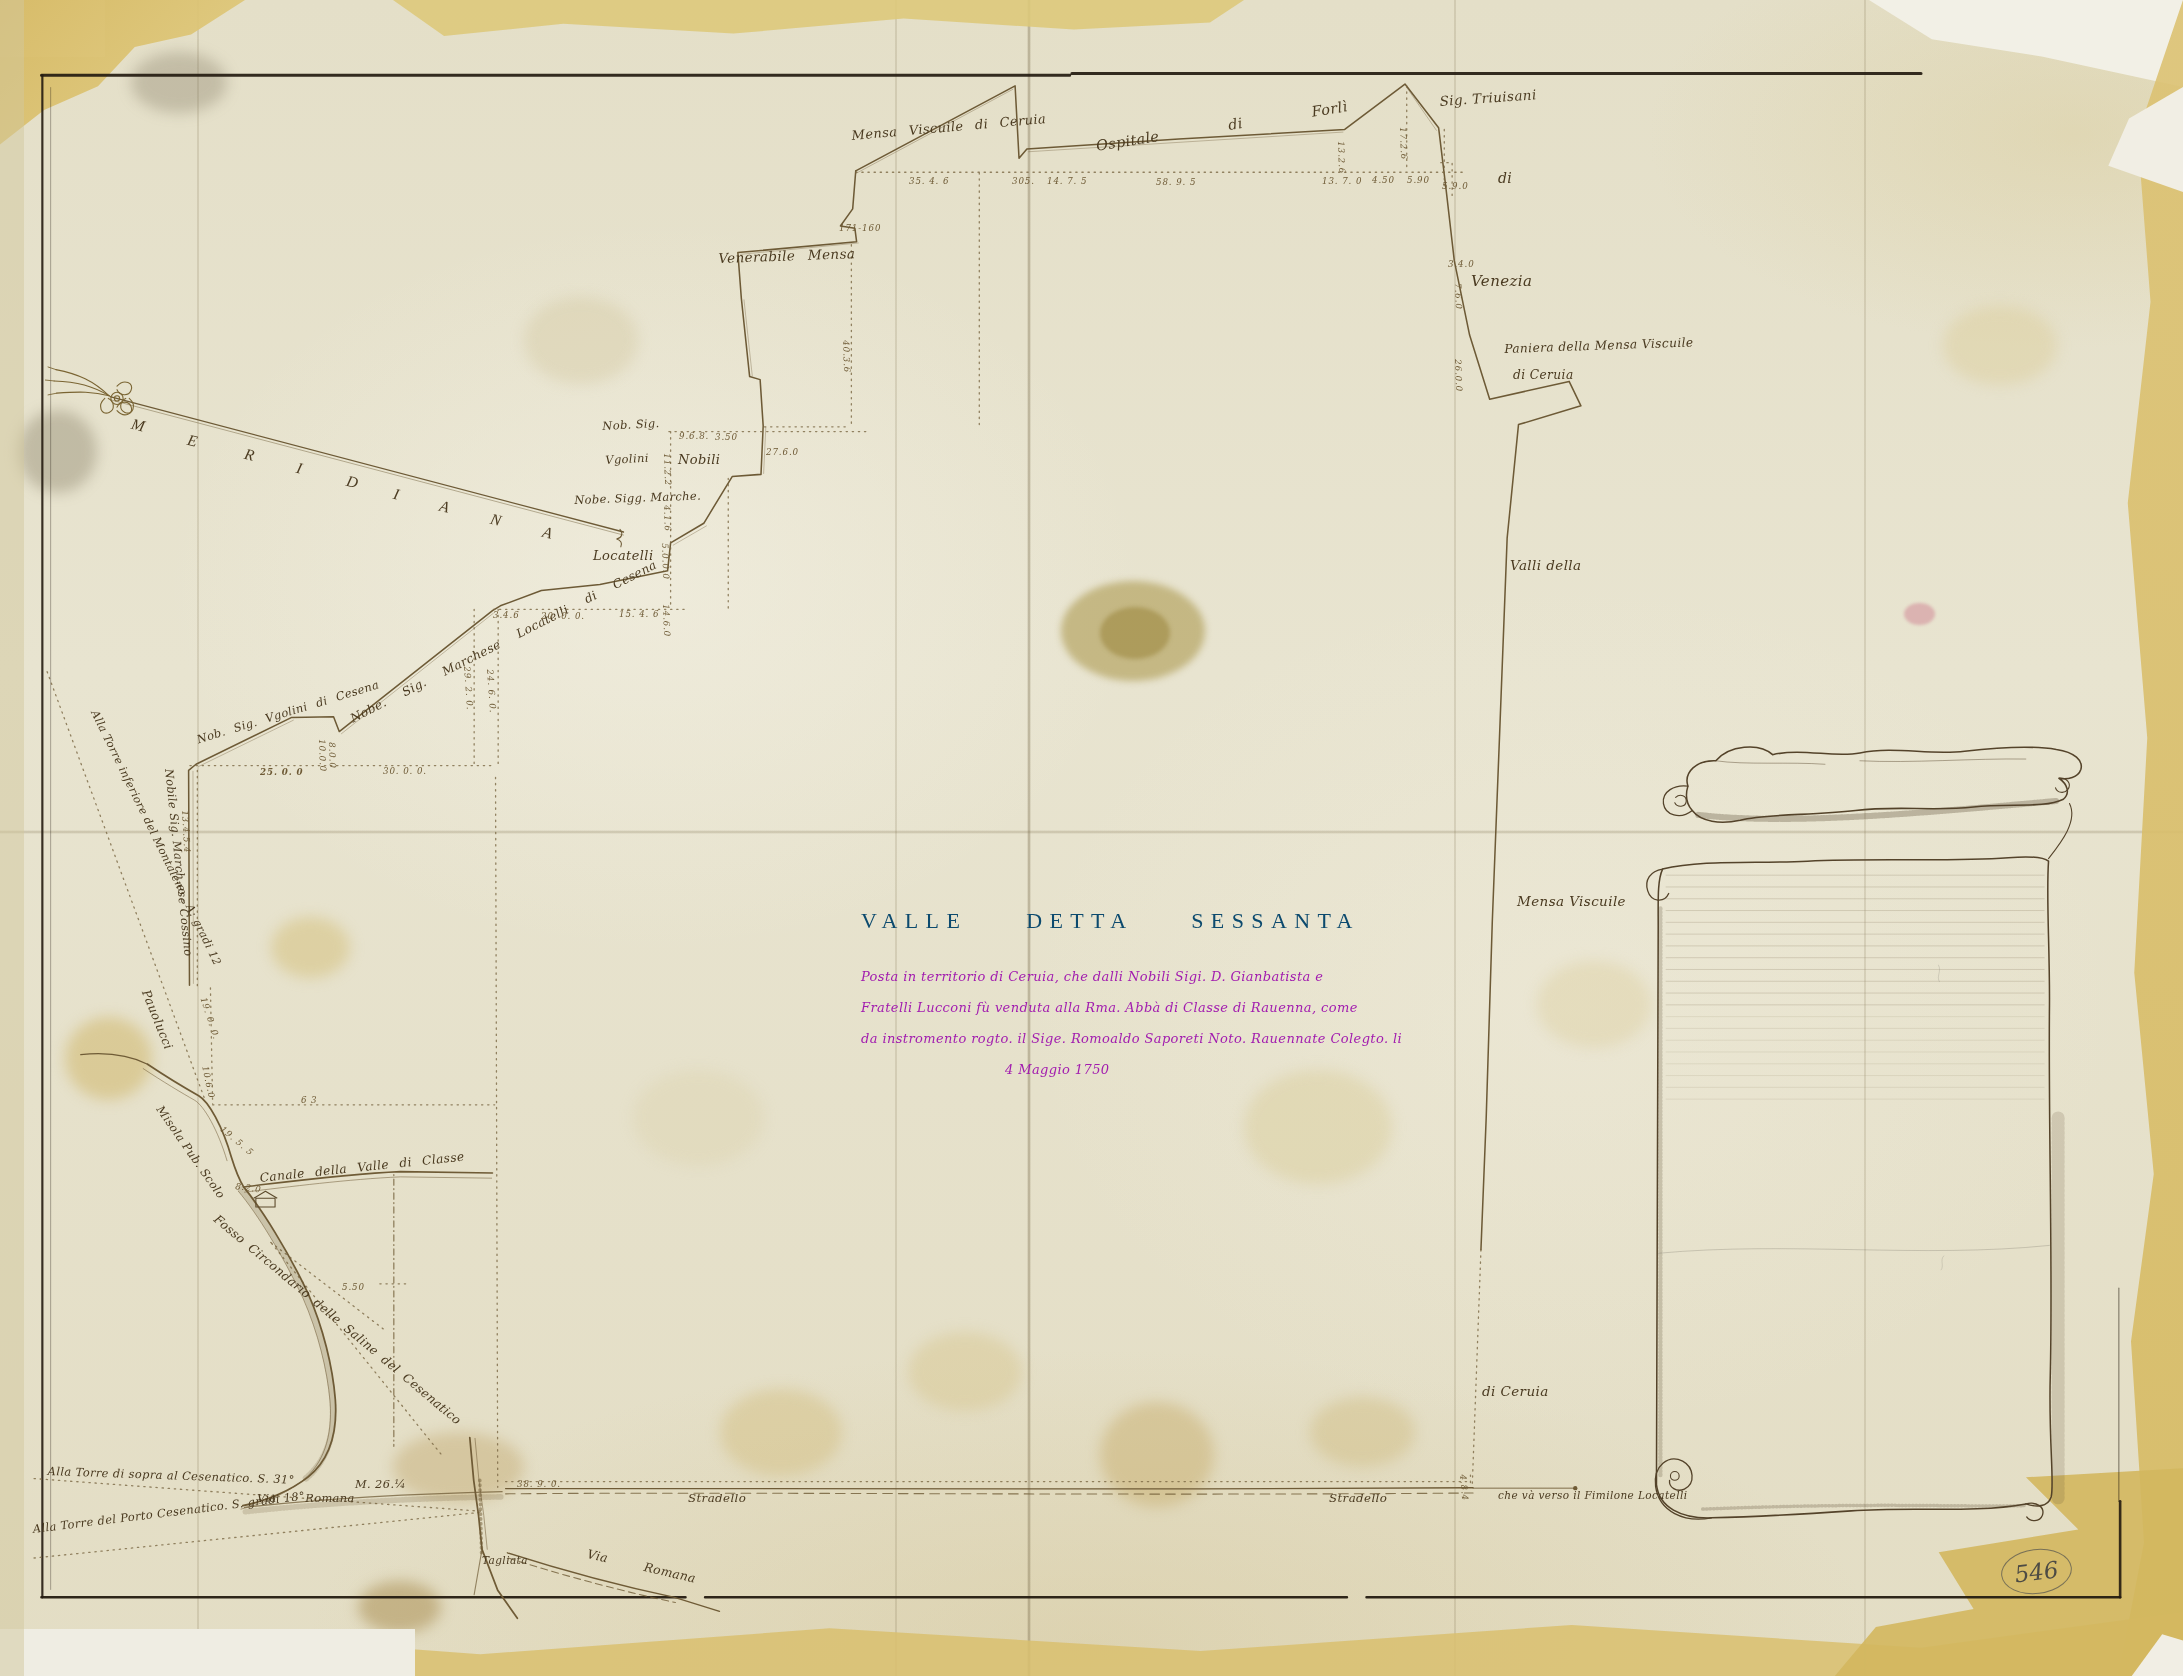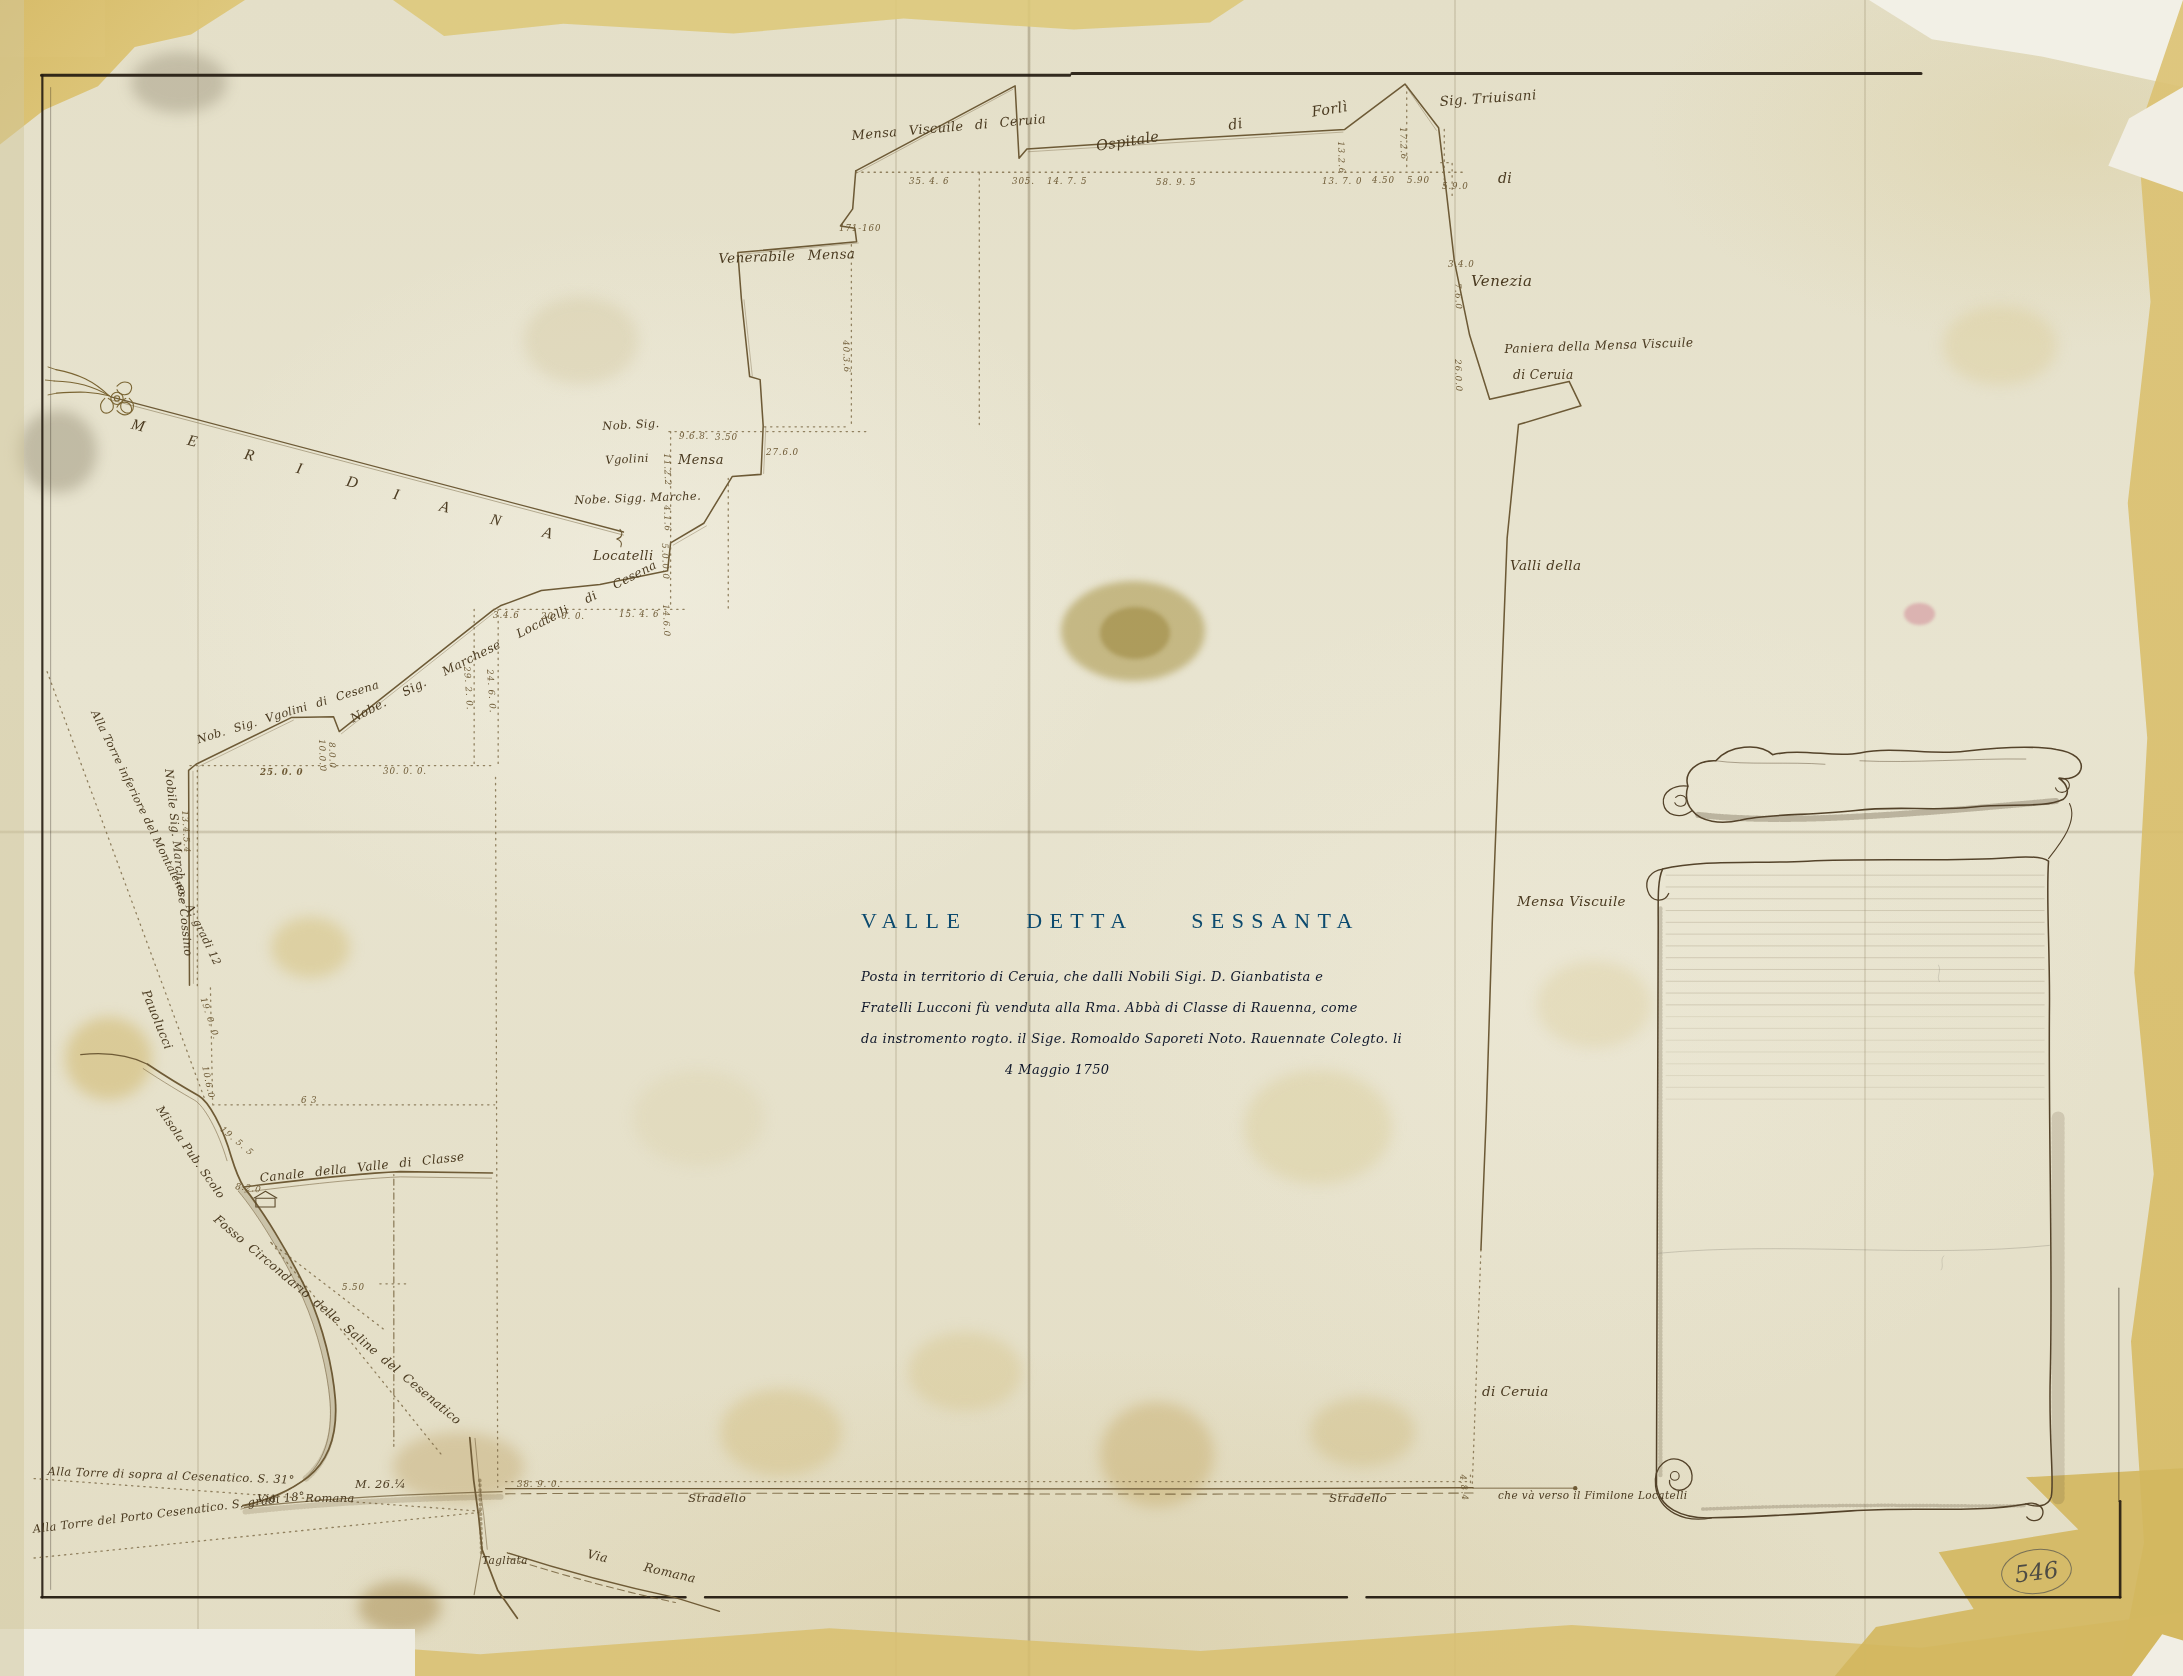--- a/index.html
+++ b/index.html
@@ -18,21 +18,21 @@
   .st{position:absolute;border-radius:50%;filter:blur(7px);}
   .crease-v{position:absolute;top:0;bottom:0;background:linear-gradient(90deg,transparent,rgba(120,105,70,.35),transparent);}
   .crease-h{position:absolute;left:0;right:0;background:linear-gradient(180deg,transparent,rgba(120,105,70,.30),transparent);}
   #linework{position:absolute;left:0;top:0;z-index:4;}
   #label-layer{position:absolute;inset:0;z-index:6;}
   .lbl{position:absolute;font-style:italic;color:#4a3a20;white-space:pre;transform-origin:0 0;letter-spacing:0.4px;}
   .num{position:absolute;font-style:italic;color:#6e5a35;font-size:8.7px;white-space:pre;transform-origin:0 0;letter-spacing:0.9px;}
   .mer{position:absolute;font-family:"Liberation Serif",serif;font-style:italic;font-size:15.7px;color:#4c3c22;transform:rotate(14deg);transform-origin:0 0;}
   #title-block{position:absolute;left:861px;top:908px;width:520px;z-index:6;color:#4a3a20;}
   #map-title{font-family:"Liberation Serif",serif;font-size:22px;letter-spacing:7.4px;word-spacing:46px;color:#0c4a6e;white-space:pre;}
-  .sub{font-style:italic;font-size:13px;line-height:31px;color:#0f172a;letter-spacing:0.4px;white-space:pre;}
+  .sub{font-style:italic;font-size:13px;line-height:31px;color:#a21caf;letter-spacing:0.4px;white-space:pre;}
   .sub.first{margin-top:27px;}
   .sub.center{margin-left:144px;}
   #stamp{position:absolute;left:2001px;top:1549px;width:69px;height:43px;z-index:7;
     border:1.3px solid rgba(90,88,80,.75);border-radius:50%;transform:rotate(-7deg);
     display:flex;align-items:center;justify-content:center;
     font-family:"DejaVu Serif",serif;font-style:italic;font-size:23px;color:#4d4b44;}
 </style>
 </head>
 <body>
 
@@ -201,21 +201,21 @@
 
   <div id="label-layer">
       <div class="lbl" style="left: 851px; top: 128px; font-size: 13px; transform: rotate(-5deg); word-spacing: 7px;">Mensa Viscuile di Ceruia</div>
       <div class="lbl" style="left: 1095px; top: 138px; font-size: 14.4px; transform: rotate(-9deg); word-spacing: 65px;">Ospitale di Forlì</div>
       <div class="lbl" style="left: 1439px; top: 93px; font-size: 13.5px; transform: rotate(-4deg);">Sig. Triuisani</div>
       <div class="lbl" style="left: 1498px; top: 170px; font-size: 14px;">di</div>
       <div class="lbl" style="left: 1471px; top: 272px; font-size: 15px;">Venezia</div>
       <div class="lbl" style="left: 1504px; top: 342px; font-size: 12.2px; transform: rotate(-2deg);">Paniera della Mensa Viscuile</div>
       <div class="lbl" style="left: 1513px; top: 368px; font-size: 12.2px;">di Ceruia</div>
       <div class="lbl" style="left: 718px; top: 250px; font-size: 13.5px; transform: rotate(-2deg); word-spacing: 7.9px;">Venerabile Mensa</div>
-      <div class="lbl" style="left: 678px; top: 452px; font-size: 13px;">Mensa</div>
+      <div class="lbl" style="left: 678px; top: 452px; font-size: 13px;">Nobili</div>
       <div class="lbl" style="left: 602px; top: 419px; font-size: 11.4px; transform: rotate(-3deg);">Nob. Sig.</div>
       <div class="lbl" style="left: 605px; top: 453px; font-size: 11.4px; transform: rotate(-3deg);">Vgolini</div>
       <div class="lbl" style="left: 574px; top: 493px; font-size: 11.4px; transform: rotate(-2deg);">Nobe. Sigg. Marche.</div>
       <div class="lbl" style="left: 593px; top: 548px; font-size: 13px;">Locatelli</div>
       <div class="lbl" style="left: 348px; top: 713px; font-size: 12.2px; transform: rotate(-27deg); word-spacing: 15px;">Nobe. Sig. Marchese Locatelli di Cesena</div>
       <div class="lbl" style="left: 195px; top: 733px; font-size: 11.4px; transform: rotate(-17deg); word-spacing: 5.2px;">Nob. Sig. Vgolini di Cesena</div>
       <div class="lbl" style="left: 176px; top: 768px; font-size: 11.4px; transform: rotate(84deg);">Nobile Sig. March.ese Cossino</div>
       <div class="lbl" style="left: 100px; top: 708px; font-size: 11px; transform: rotate(64deg);">Alla Torre inferiore del Montaleno . A: gradi 12</div>
       <div class="lbl" style="left: 152px; top: 988px; font-size: 12.2px; transform: rotate(68deg);">Pauolucci</div>
       <div class="lbl" style="left: 165px; top: 1103px; font-size: 11.4px; transform: rotate(55deg);">Misola Pub. Scolo</div>

